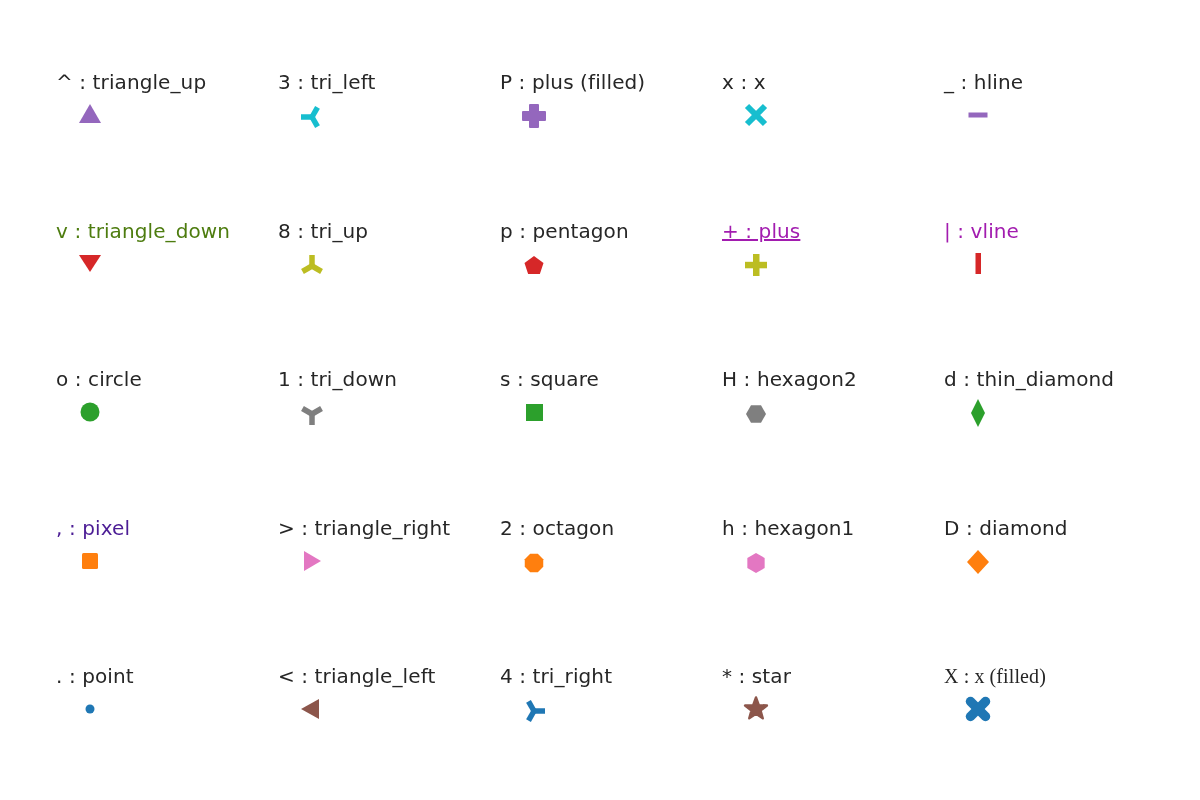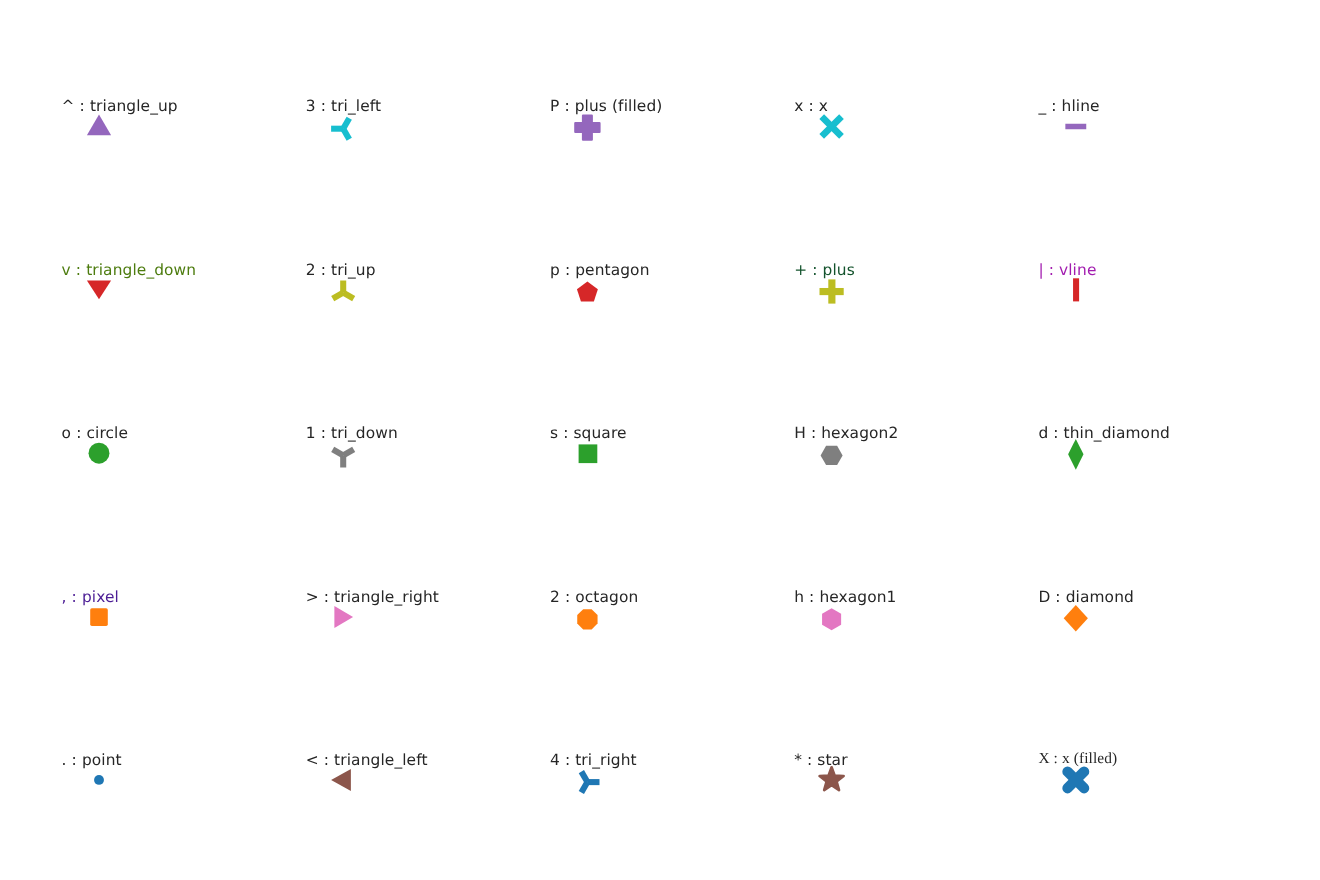--- a/index.html
+++ b/index.html
@@ -23,25 +23,24 @@
   }
   .marker-cell {
     position: absolute;
     width: 222px;
   }
   .marker-label {
     position: absolute;
     left: 0;
     top: 0;
     white-space: nowrap;
-    font-size: 14px;
+    font-size: 20px;
     color: #262626;
     letter-spacing: 0.1px;
     line-height: 1;
-    margin-top: 18px;
   }
   .marker-glyph {
     position: absolute;
     left: 34px;
     top: 25px;
     width: 40px;
     height: 40px;
     transform: translate(-50%, 0);
   }
   .marker-glyph svg {
@@ -98,39 +97,39 @@
     </div>
     <div class="marker-cell" style="left: 56px; top: 221px;">
       <div class="marker-label" style="color: #4d7c0f;">v : triangle_down</div>
       <span class="marker-glyph">
         <svg width="40" height="40" viewBox="0 0 40 40">
           <polygon points="20,26 9,9 31,9" fill="#d62728"></polygon>
         </svg>
       </span>
     </div>
     <div class="marker-cell" style="left: 278px; top: 221px;">
-      <div class="marker-label" style="color: rgb(38, 38, 38);">2 : tri_up</div>
+      <div class="marker-label" style="color: rgb(38, 38, 38);">8 : tri_up</div>
       <span class="marker-glyph">
         <svg width="40" height="40" viewBox="0 0 40 40">
           <line x1="20" y1="20" x2="20.00" y2="9.00" stroke="#bcbd22" stroke-width="5.5" stroke-linecap="butt"></line>
           <line x1="20" y1="20" x2="29.53" y2="25.50" stroke="#bcbd22" stroke-width="5.5" stroke-linecap="butt"></line>
           <line x1="20" y1="20" x2="10.47" y2="25.50" stroke="#bcbd22" stroke-width="5.5" stroke-linecap="butt"></line>
         </svg>
       </span>
     </div>
     <div class="marker-cell" style="left: 500px; top: 221px;">
       <div class="marker-label" style="color: rgb(38, 38, 38);">p : pentagon</div>
       <span class="marker-glyph">
         <svg width="40" height="40" viewBox="0 0 40 40">
           <polygon points="20.00,10.00 29.51,16.91 25.88,28.09 14.12,28.09 10.49,16.91" fill="#d62728"></polygon>
         </svg>
       </span>
     </div>
     <div class="marker-cell" style="left: 722px; top: 221px;">
-      <div class="marker-label" style="color: #14532d;">+ : plus</div>
+      <div class="marker-label" style="color: #a21caf; text-decoration: underline;">+ : plus</div>
       <span class="marker-glyph">
         <svg width="40" height="40" viewBox="0 0 40 40">
           <rect x="17" y="8" width="6.5" height="22" fill="#bcbd22"></rect>
           <rect x="9" y="15.8" width="22" height="6.5" fill="#bcbd22"></rect>
         </svg>
       </span>
     </div>
     <div class="marker-cell" style="left: 944px; top: 221px;">
       <div class="marker-label" style="color: #a21caf;">| : vline</div>
       <span class="marker-glyph">

